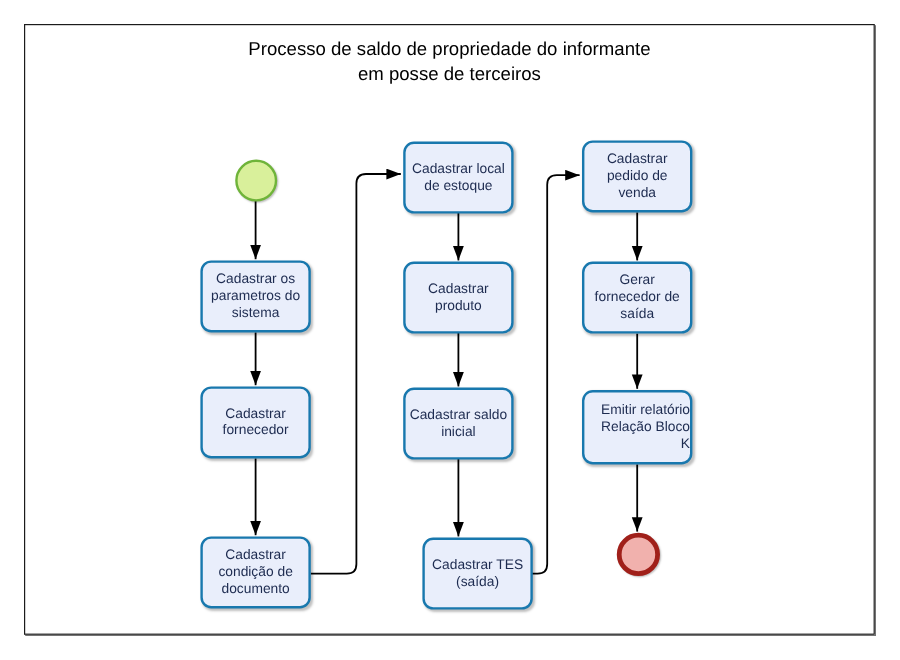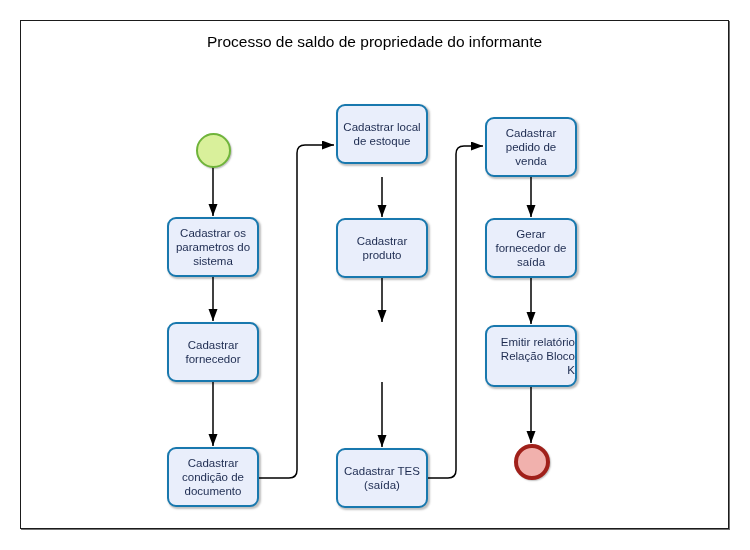--- a/index.html
+++ b/index.html
@@ -54,20 +54,21 @@
 </style>
 </head>
 <body>
 
 <div class="stage">
 
   <div class="frame"></div>
 
   <div class="title">
     <span>Processo de saldo de propriedade do informante</span>
+    <span>em posse de terceiros</span>
   </div>
 
   <svg class="connectors" width="750" height="550" viewBox="0 0 750 550">
     <defs>
       <marker id="arr" markerUnits="userSpaceOnUse" markerWidth="13" markerHeight="10" refX="12" refY="4.5" orient="auto">
         <path class="arrowhead" d="M0,0 L12,4.5 L0,9 Z"></path>
       </marker>
     </defs>
     <path class="conn" d="M213,167 L213,216" marker-end="url(#arr)"></path>
     <path class="conn" d="M213,277 L213,321" marker-end="url(#arr)"></path>
@@ -94,32 +95,36 @@
     <span>Cadastrar</span>
     <span>fornecedor</span>
   </div>
 
   <div class="task" style="left:167px; top:447px;">
     <span>Cadastrar</span>
     <span>condição de</span>
     <span>documento</span>
   </div>
 
-  <div class="task" style="left:336px; top:104px;">
+  <div class="task" style="left:336px; top:118px;">
     <span>Cadastrar local</span>
     <span>de estoque</span>
   </div>
 
   <div class="task" style="left:336px; top:218px;">
     <span>Cadastrar</span>
     <span>produto</span>
   </div>
 
+  <div class="task" style="left:336px; top:323px;">
+    <span>Cadastrar saldo</span>
+    <span>inicial</span>
+  </div>
 
-  <div class="task" style="left:336px; top:448px;">
+  <div class="task" style="left:352px; top:448px;">
     <span>Cadastrar TES</span>
     <span>(saída)</span>
   </div>
 
   <div class="task" style="left:485px; top:117px;">
     <span>Cadastrar</span>
     <span>pedido de</span>
     <span>venda</span>
   </div>
 

